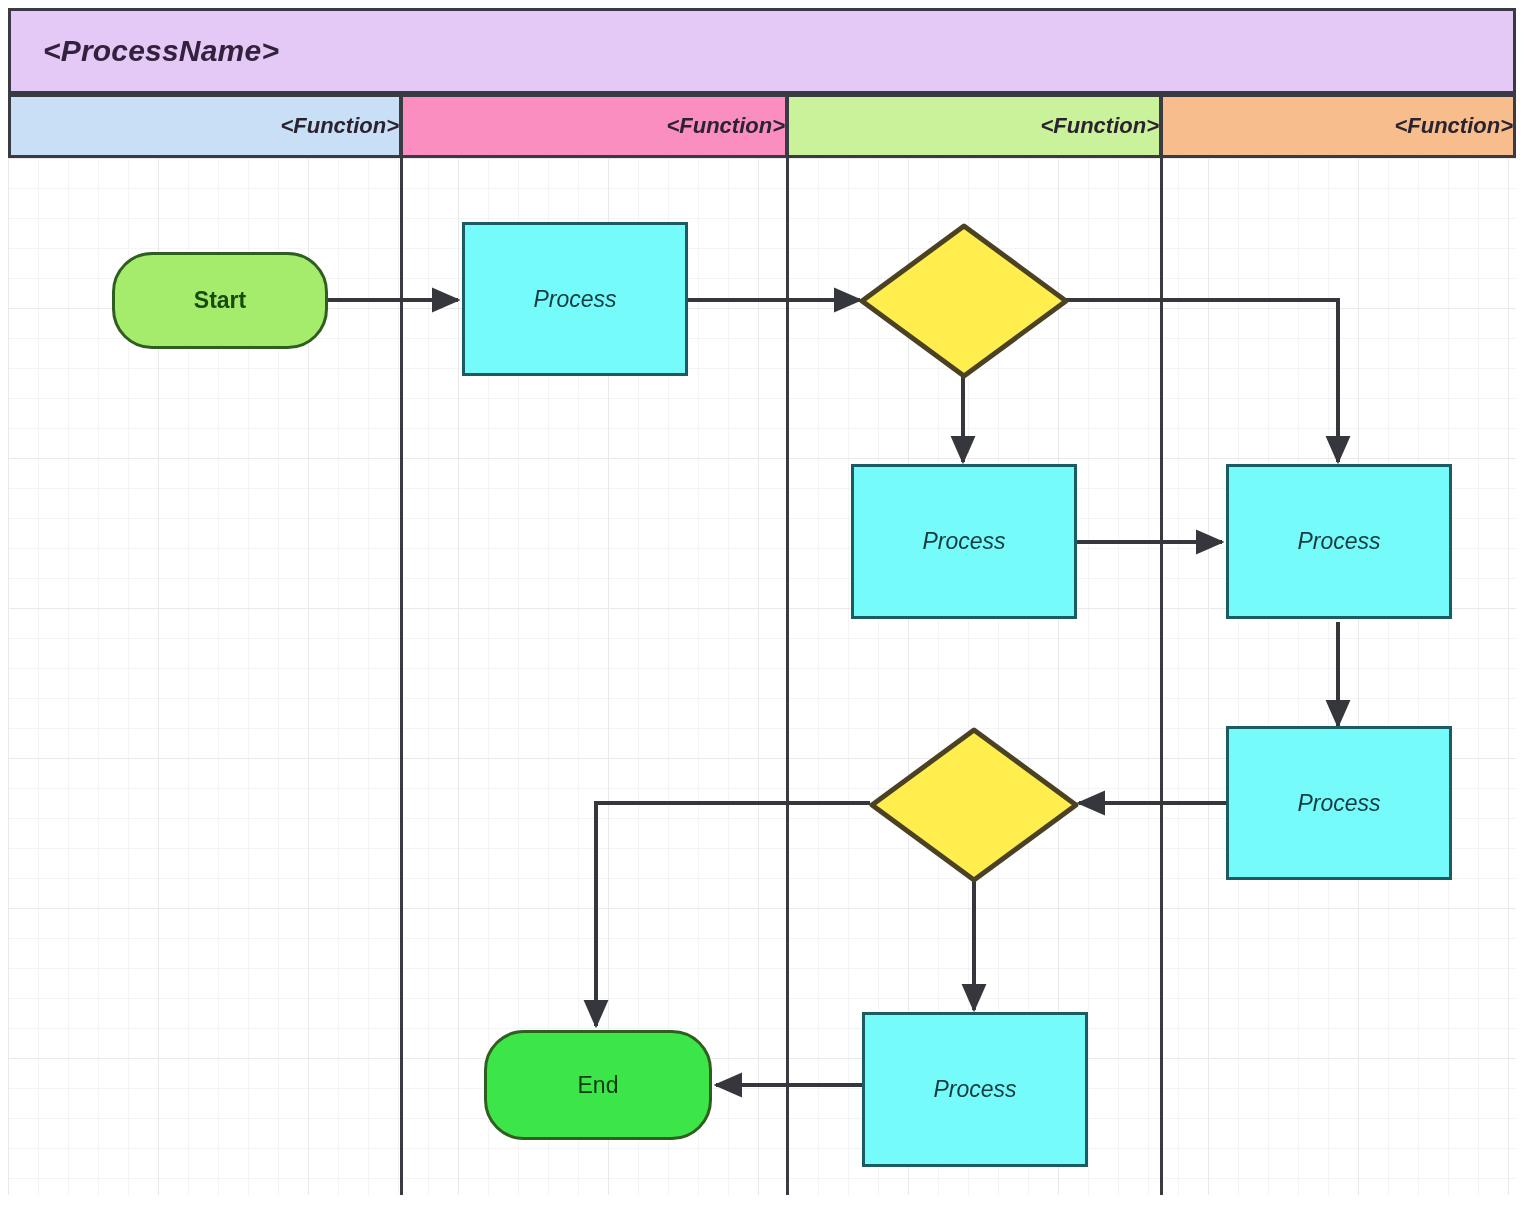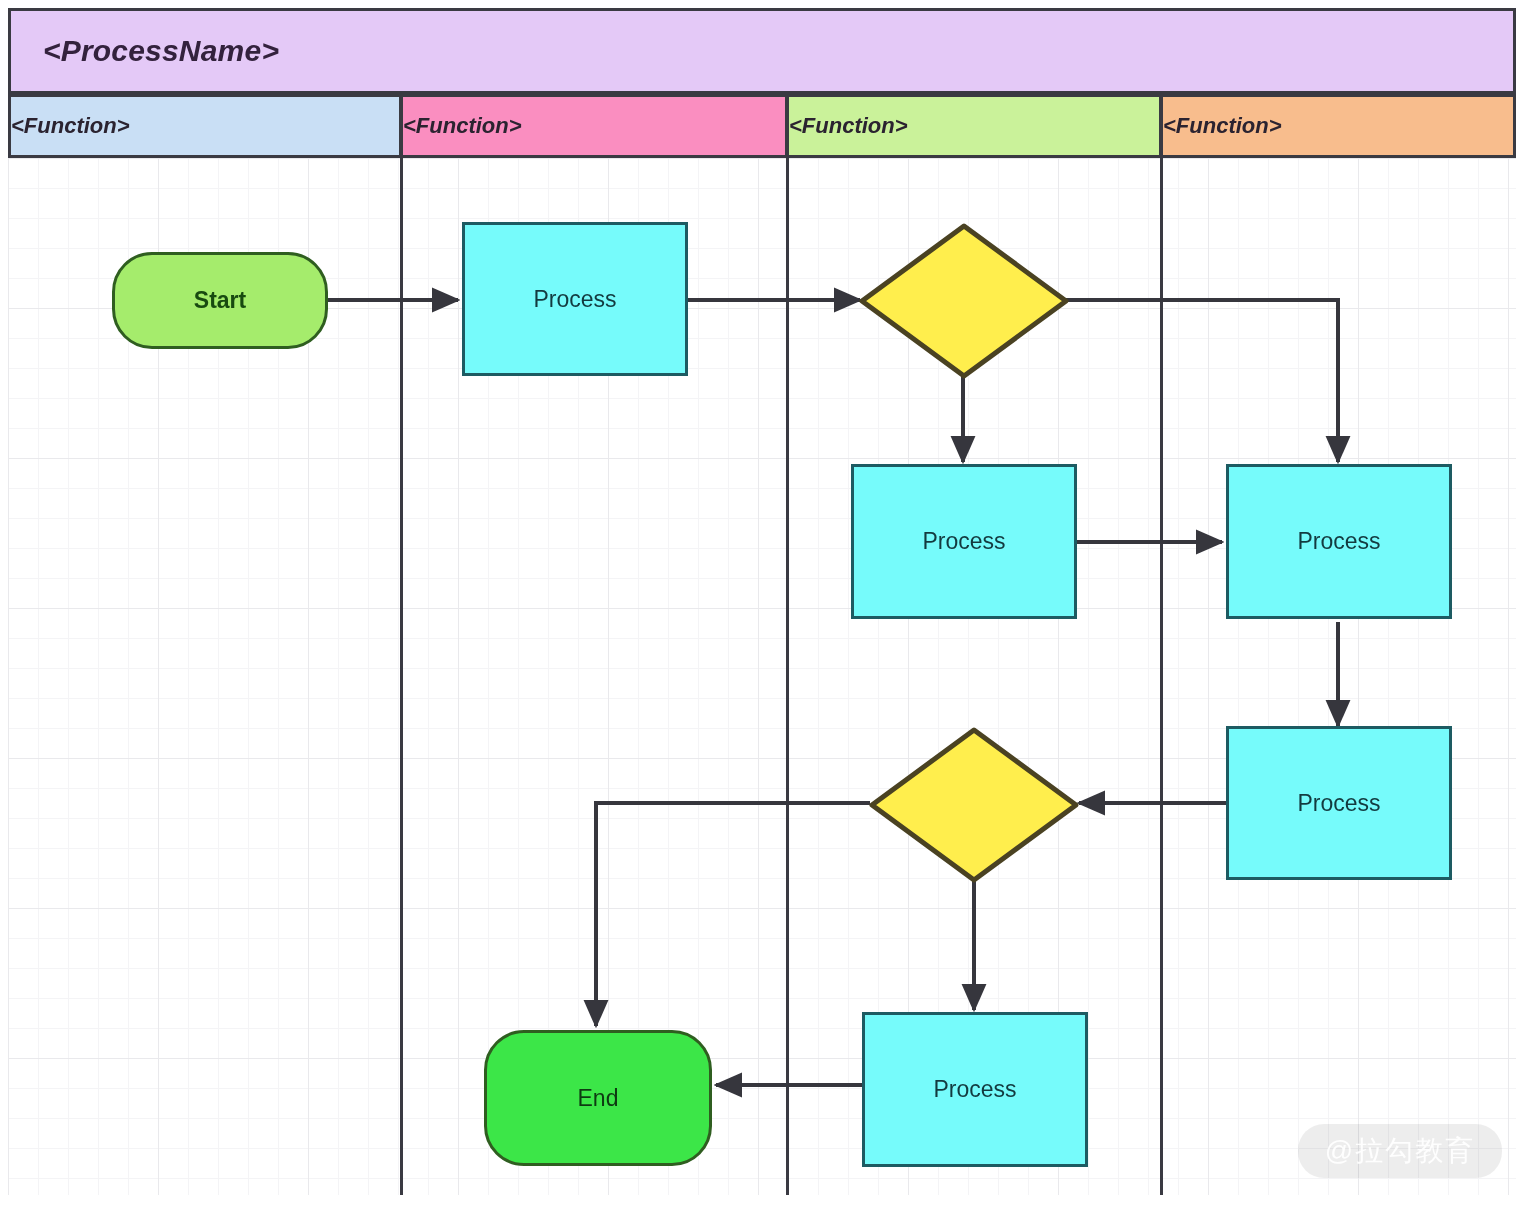--- a/index.html
+++ b/index.html
@@ -59,21 +59,21 @@
 
   
   .lane-header {
     position: absolute;
     top: 94px;
     height: 64px;
     box-sizing: border-box;
     border: 3px solid #3a3a42;
     display: flex;
     align-items: center;
-    justify-content: flex-start;
+    justify-content: flex-end;
   }
   .lane-header span {
     font-size: 22px;
     font-weight: bold;
     font-style: italic;
     color: #2b2330;
   }
   .lane-h0 { left: 8px;    width: 394px;  background: #c9dff5; }
   .lane-h1 { left: 400px;  width: 388px;  background: #fa8ec0; }
   .lane-h2 { left: 786px;  width: 376px;  background: #caf29a; }
@@ -113,20 +113,21 @@
   }
   .node-terminator {
     border: 3px solid #2f5e20;
     border-radius: 40px;
   }
   .node-start { background: #a5ec6c; color: #184a10; font-weight: bold; }
   .node-end   { background: #3ce648; color: #0e3a12; }
   .node-process {
     background: #76fbfb;
     border: 3px solid #1d5b62;
+    font-style: italic;
   }
 
   
   .node-diamond {
     position: absolute;
   }
 
   
   .watermark {
     position: absolute;
@@ -225,21 +226,18 @@
   </div>
 
   <svg class="node-diamond" style="left:868px; top:726px; width:212px; height:158px;" viewBox="0 0 212 158">
     <polygon points="106,4 208,79 106,154 4,79" fill="#ffee4d" stroke="#4a4222" stroke-width="5" stroke-linejoin="round"></polygon>
   </svg>
 
   <div class="node node-process" style="left:862px; top:1012px; width:226px; height:155px;">
     <span>Process</span>
   </div>
 
-  <div class="node node-terminator node-end" style="left:484px; top:1030px; width:228px; height:136px;">
+  <div class="node node-terminator node-end" style="left:484px; top:1030px; width:228px; height:110px;">
     <span>End</span>
   </div>
 
-  <div class="watermark" style="left:1298px; top:1124px; width:204px; height:54px;">
-    <span>@拉勾教育</span>
-  </div>
 
 </div>
 
 </body></html>

